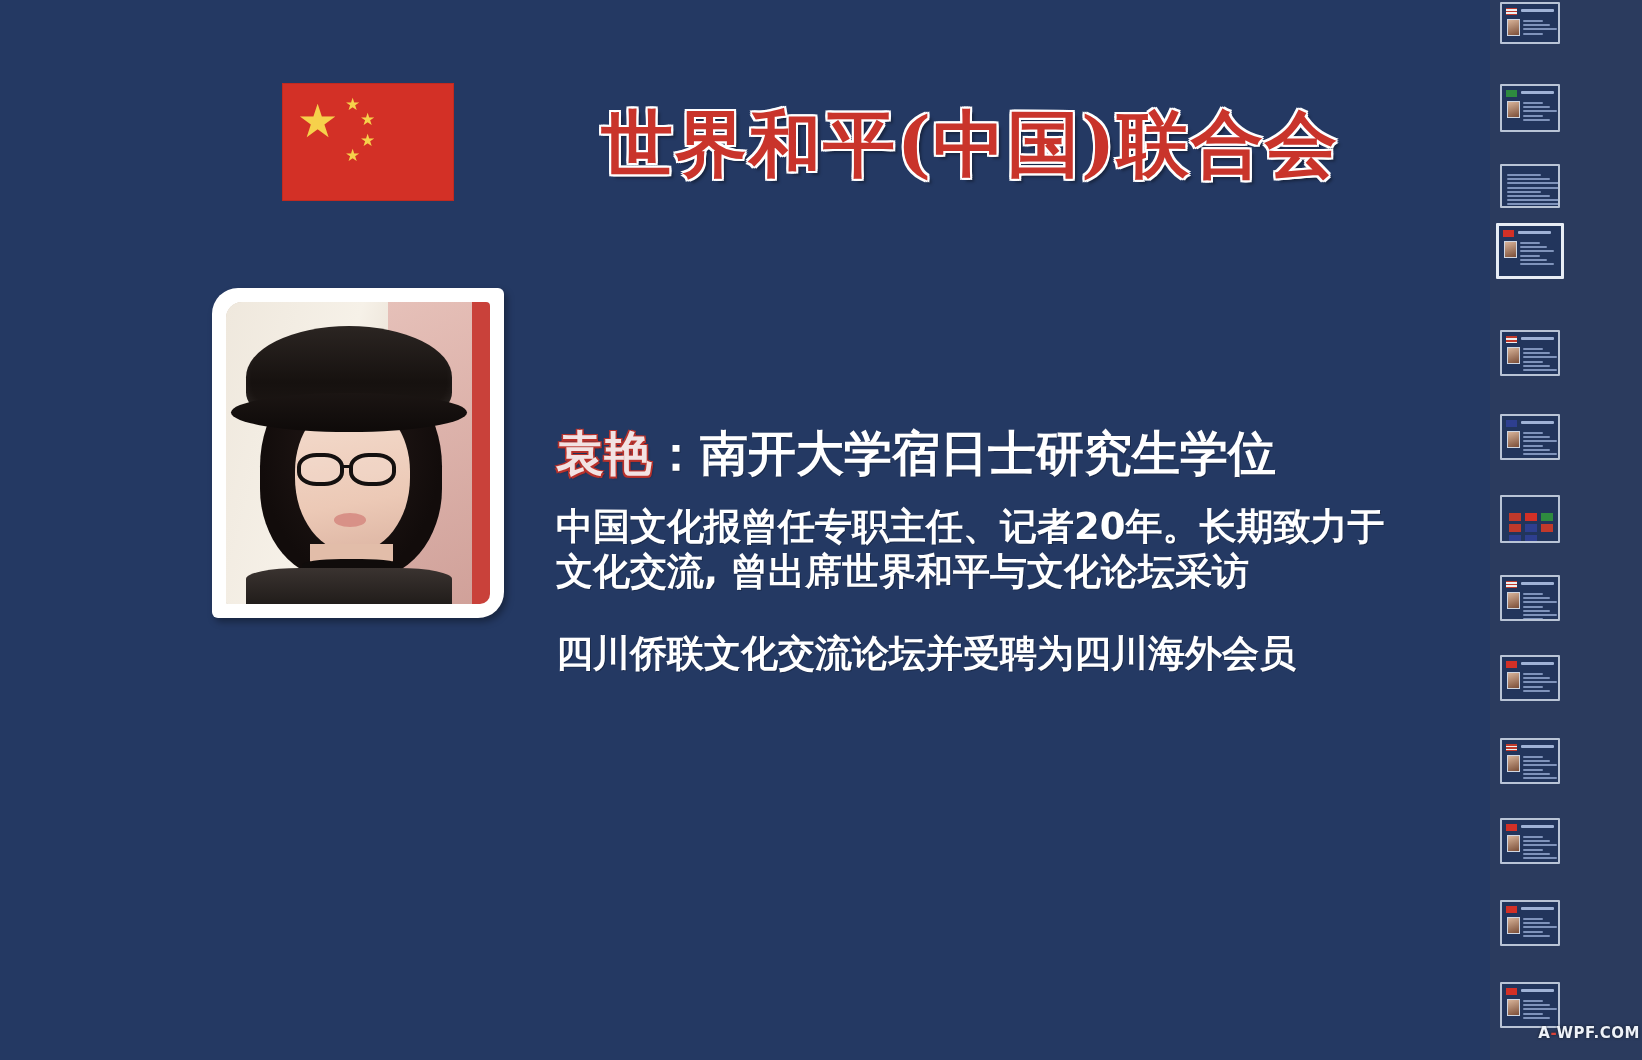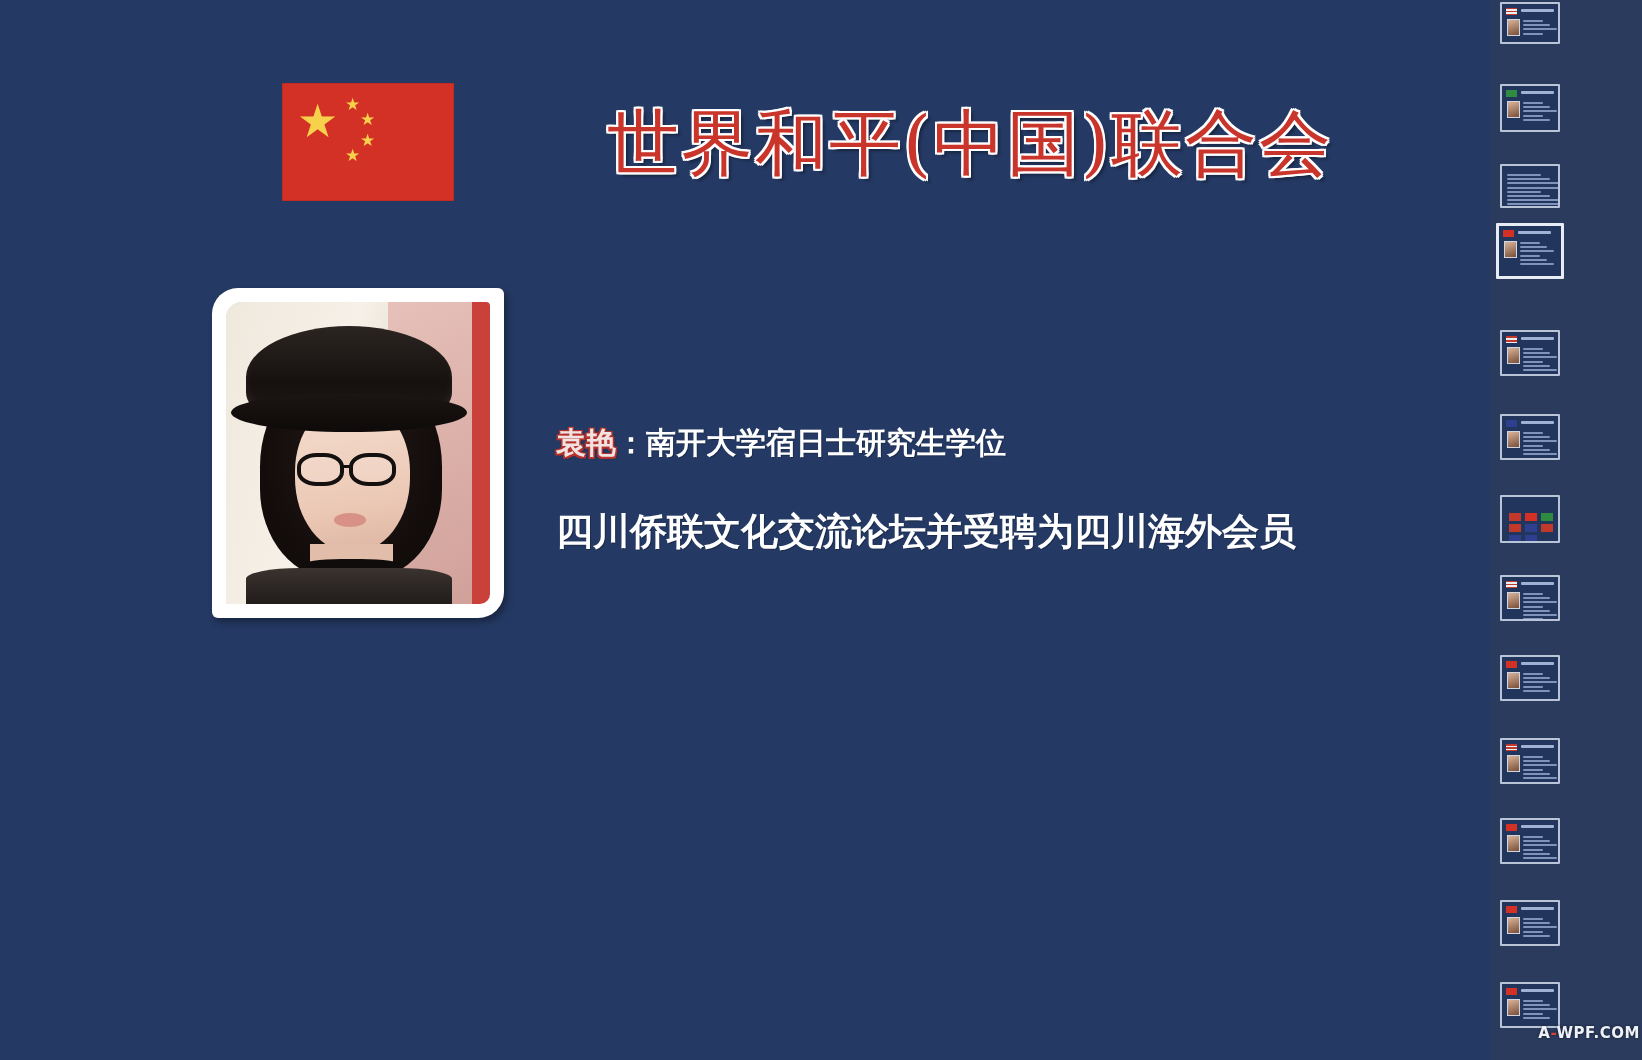--- a/index.html
+++ b/index.html
@@ -33,21 +33,21 @@
   #flag .s3 { left: 77px; top: 48px; font-size: 17px; }
   #flag .s4 { left: 62px; top: 63px; font-size: 17px; }
 
   
   #title-block {
     position: absolute; left: 540px; top: 95px; width: 860px;
     text-align: center;
   }
   .title-line {
     font-family: "DejaVu Serif", "Liberation Serif", serif;
-    font-weight: 400;
+    font-weight: 700;
     font-size: 72px;
     letter-spacing: 2px;
     color: #c9342b;
     line-height: 1.35;
     text-shadow:
       -2px -2px 0 #ffffff,  2px -2px 0 #ffffff,
       -2px  2px 0 #ffffff,  2px  2px 0 #ffffff,
        0   -2px 0 #ffffff,  0    2px 0 #ffffff,
       -2px  0   0 #ffffff,  2px  0   0 #ffffff,
        4px  4px 3px rgba(0,0,0,.35);
@@ -144,21 +144,21 @@
   .para {
     font-family: "DejaVu Sans", "Liberation Sans", sans-serif;
     font-weight: 700;
     color: #ffffff;
     font-size: 37px;
     line-height: 1.24;
     margin-bottom: 42px;
     letter-spacing: 0px;
     text-shadow: 1px 1px 0 rgba(0,0,0,.25);
   }
-  .para.p-name { font-size: 30px; margin-bottom: 48px; }
+  .para.p-name { font-size: 48px; margin-bottom: 20px; }
   .name-hl {
     color: #f2e3e3;
     text-shadow:
       -1.5px -1.5px 0 #b8322c, 1.5px -1.5px 0 #b8322c,
       -1.5px  1.5px 0 #b8322c, 1.5px  1.5px 0 #b8322c,
        2px 2px 2px rgba(0,0,0,.3);
   }
   .para.p-multi { margin-bottom: 36px; }
 
   
@@ -237,20 +237,21 @@
         <div class="ph-neck"></div>
         <div class="ph-choker"></div>
         <div class="ph-body"></div>
       </div>
     </div>
 
     <div id="body-text">
       <div class="para p-name">
         <span class="name-hl">袁艳</span><span>：南开大学宿日士研究生学位</span>
       </div>
+      <div class="para p-multi">中国文化报曾任专职主任、记者20年。长期致力于文化交流, 曾出席世界和平与文化论坛采访</div>
       <div class="para">四川侨联文化交流论坛并受聘为四川海外会员</div>
     </div>
   </div>
 
   <div id="sidebar">
 
   <div class="thumb" style="top: 2px; height: 42px;">
         <div class="thumb-inner">
           <div class="t-flag usa" style="left: 4px; top: 4px; width: 11px; height: 7px;"></div>
           <div class="t-title" style="left: 19px; top: 5px; width: 33px;"></div>

